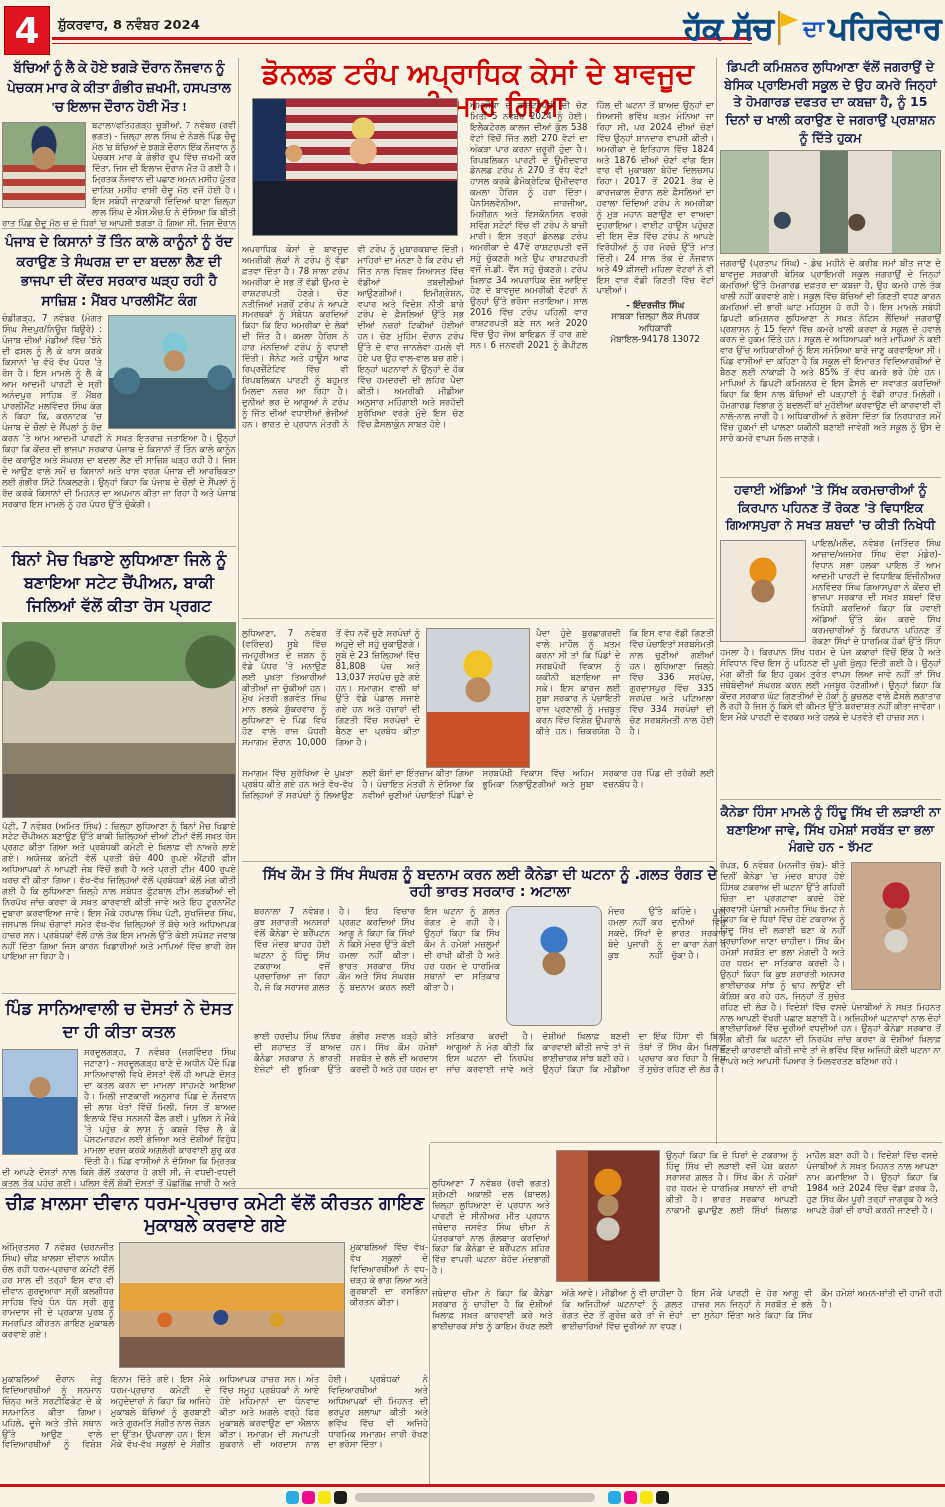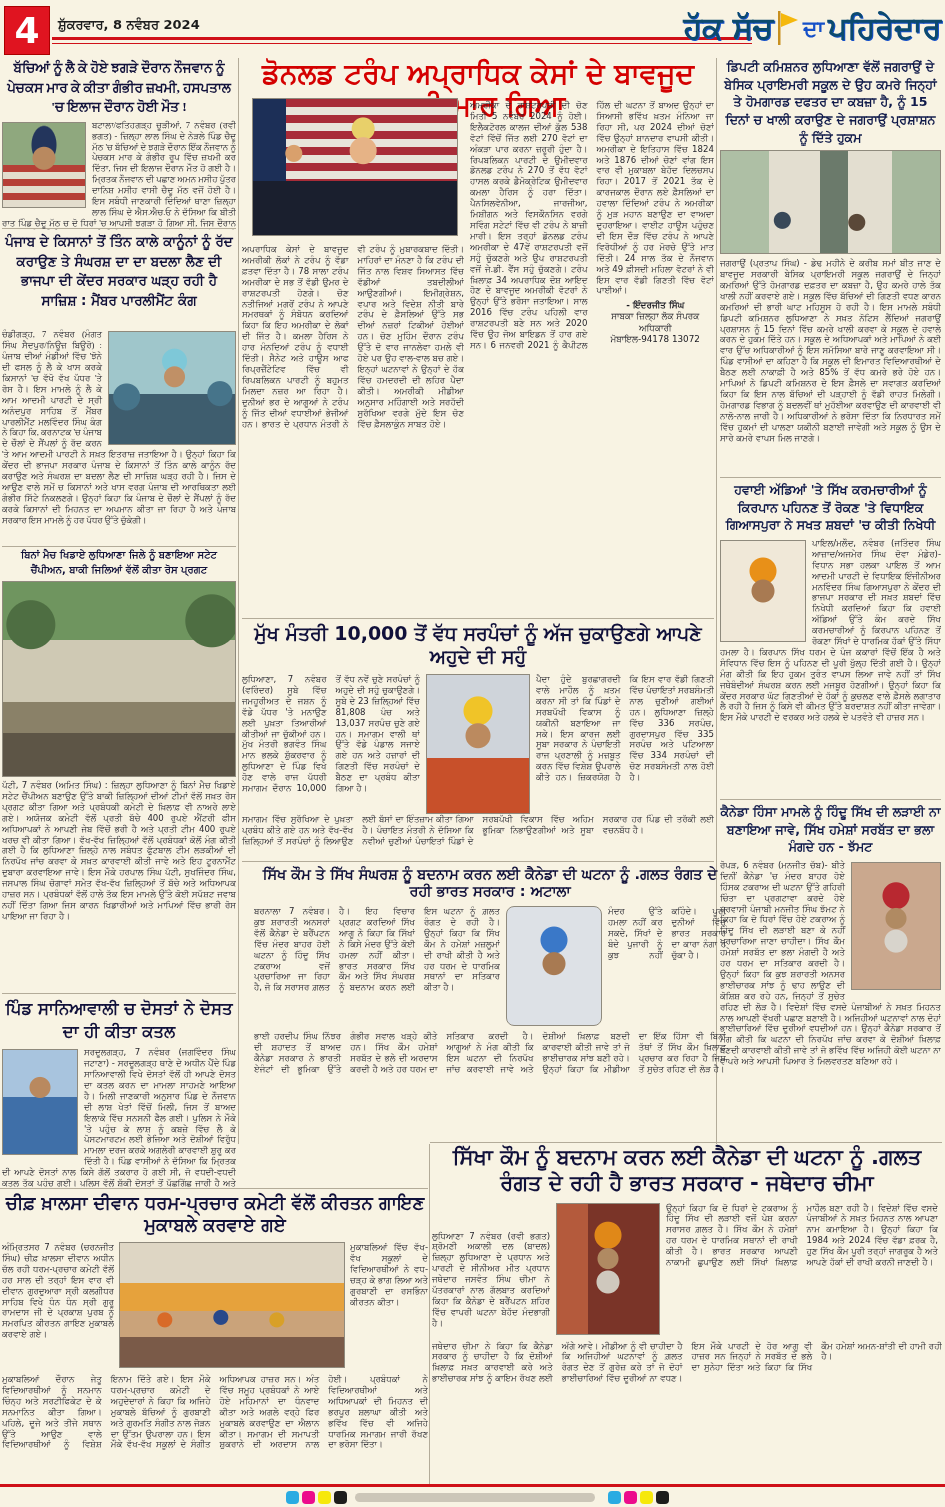--- a/index.html
+++ b/index.html
@@ -118,28 +118,28 @@
   <div class="abs" style="left:2px;top:58px;width:234px;font-family:Liberation Serif, serif;">
     <div class="hl" style="font-size:13.5px;line-height:1.45;">ਬੱਚਿਆਂ ਨੂੰ ਲੈ ਕੇ ਹੋਏ ਝਗੜੇ ਦੌਰਾਨ ਨੌਜਵਾਨ ਨੂੰ ਪੇਚਕਸ ਮਾਰ ਕੇ ਕੀਤਾ ਗੰਭੀਰ ਜ਼ਖਮੀ, ਹਸਪਤਾਲ 'ਚ ਇਲਾਜ ਦੌਰਾਨ ਹੋਈ ਮੌਤ !</div>
     <div class="bd" style="height:110px;margin-top:3px;">
       <div class="fl ph-stab" style="width:82px;height:84px;"></div>
       <span>ਬਟਾਲਾ/ਫਤਿਹਗੜ੍ਹ ਚੂੜੀਆਂ, 7 ਨਵੰਬਰ (ਰਵੀ ਭਗਤ) - ਜ਼ਿਲ੍ਹਾ ਲਾਲ ਸਿੰਘ ਦੇ ਨੇੜਲੇ ਪਿੰਡ ਚੈਦੂ ਮੱਠ 'ਚ ਬੱਚਿਆਂ ਦੇ ਝਗੜੇ ਦੌਰਾਨ ਇੱਕ ਨੌਜਵਾਨ ਨੂੰ ਪੇਚਕਸ ਮਾਰ ਕੇ ਗੰਭੀਰ ਰੂਪ ਵਿੱਚ ਜ਼ਖਮੀ ਕਰ ਦਿੱਤਾ, ਜਿਸ ਦੀ ਇਲਾਜ ਦੌਰਾਨ ਮੌਤ ਹੋ ਗਈ ਹੈ। ਮ੍ਰਿਤਕ ਨੌਜਵਾਨ ਦੀ ਪਛਾਣ ਅਮਨ ਮਸੀਹ ਪੁੱਤਰ ਦਾਨਿਸ਼ ਮਸੀਹ ਵਾਸੀ ਚੈਦੂ ਮੱਠ ਵਜੋਂ ਹੋਈ ਹੈ। ਇਸ ਸਬੰਧੀ ਜਾਣਕਾਰੀ ਦਿੰਦਿਆਂ ਥਾਣਾ ਜ਼ਿਲ੍ਹਾ ਲਾਲ ਸਿੰਘ ਦੇ ਐਸ.ਐਚ.ਓ ਨੇ ਦੱਸਿਆ ਕਿ ਬੀਤੀ ਰਾਤ ਪਿੰਡ ਚੈਦੂ ਮੱਠ ਚ ਦੋ ਧਿਰਾਂ 'ਚ ਆਪਸੀ ਝਗੜਾ ਹੋ ਗਿਆ ਸੀ, ਜਿਸ ਦੌਰਾਨ ਅਮਨ ਮਸੀਹ ਨੂੰ ਪੇਚਕਸ ਮਾਰ ਕੇ ਗੰਭੀਰ ਰੂਪ ਚ ਜ਼ਖਮੀ ਕਰ ਦਿੱਤਾ ਗਿਆ ਸੀ ਅਤੇ ਹਸਪਤਾਲ ਦੇ ਵਿੱਚ ਇਲਾਜ ਦੌਰਾਨ ਉਸ ਦੀ ਮੌਤ ਹੋ ਗਈ ਹੈ। ਉਹਨਾਂ ਦੱਸਿਆ ਕਿ ਮ੍ਰਿਤਕ ਨੌਜਵਾਨ ਦੀ ਲਾਸ਼ ਨੂੰ ਕਬਜ਼ੇ 'ਚ ਲੈ ਕੇ ਦੋਸ਼ੀਆਂ ਵਿਰੁੱਧ ਅਗਲੇਰੀ ਕਾਨੂੰਨੀ ਕਾਰਵਾਈ ਕੀਤੀ ਜਾ ਰਹੀ ਹੈ। ਮਿਲੀ ਜਾਣਕਾਰੀ ਮੁਤਾਬਕ ਝਗੜਾ ਬੱਚਿਆਂ ਨੂੰ ਲੈ ਕੇ ਸ਼ੁਰੂ ਹੋਇਆ ਸੀ ਜੋ ਗੰਭੀਰ ਰੂਪ ਧਾਰਨ ਕਰ ਗਿਆ।</span>
     </div>
   </div>
 
   <div class="abs" style="left:2px;top:232px;width:234px;">
     <div class="hl" style="font-size:13.5px;line-height:1.45;">ਪੰਜਾਬ ਦੇ ਕਿਸਾਨਾਂ ਤੋਂ ਤਿੰਨ ਕਾਲੇ ਕਾਨੂੰਨਾਂ ਨੂੰ ਰੱਦ ਕਰਾਉਣ ਤੇ ਸੰਘਰਸ਼ ਦਾ ਦਾ ਬਦਲਾ ਲੈਣ ਦੀ ਭਾਜਪਾ ਦੀ ਕੇਂਦਰ ਸਰਕਾਰ ਘੜ੍ਹ ਰਹੀ ਹੈ ਸਾਜ਼ਿਸ਼ : ਮੈਂਬਰ ਪਾਰਲੀਮੈਂਟ ਕੰਗ</div>
-    <div class="bd" style="height:250px;margin-top:19px;font-family:Liberation Serif, serif;">
+    <div class="bd" style="height:250px;margin-top:3px;">
       <div class="fr ph-kang" style="width:126px;height:112px;"></div>
       <span>ਚੰਡੀਗੜ੍ਹ, 7 ਨਵੰਬਰ (ਮੰਗਤ ਸਿੰਘ ਸੈਦਪੁਰ/ਨਿਊਜ਼ ਬਿਊਰੋ) : ਪੰਜਾਬ ਦੀਆਂ ਮੰਡੀਆਂ ਵਿੱਚ 'ਝੋਨੇ ਦੀ ਫਸਲ ਨੂੰ ਲੈ ਕੇ ਖਾਸ ਕਰਕੇ ਕਿਸਾਨਾਂ 'ਚ ਵੱਖੋ ਵੱਖ ਪੱਧਰ 'ਤੇ ਰੋਸ ਹੈ। ਇਸ ਮਾਮਲੇ ਨੂੰ ਲੈ ਕੇ ਆਮ ਆਦਮੀ ਪਾਰਟੀ ਦੇ ਸ੍ਰੀ ਅਨੰਦਪੁਰ ਸਾਹਿਬ ਤੋਂ ਮੈਂਬਰ ਪਾਰਲੀਮੈਂਟ ਮਲਵਿੰਦਰ ਸਿੰਘ ਕੰਗ ਨੇ ਕਿਹਾ ਕਿ, ਕਰਨਾਟਕ 'ਚ ਪੰਜਾਬ ਦੇ ਚੌਲਾਂ ਦੇ ਸੈਂਪਲਾਂ ਨੂੰ ਰੱਦ ਕਰਨ 'ਤੇ ਆਮ ਆਦਮੀ ਪਾਰਟੀ ਨੇ ਸਖ਼ਤ ਇਤਰਾਜ਼ ਜਤਾਇਆ ਹੈ। ਉਨ੍ਹਾਂ ਕਿਹਾ ਕਿ ਕੇਂਦਰ ਦੀ ਭਾਜਪਾ ਸਰਕਾਰ ਪੰਜਾਬ ਦੇ ਕਿਸਾਨਾਂ ਤੋਂ ਤਿੰਨ ਕਾਲੇ ਕਾਨੂੰਨ ਰੱਦ ਕਰਾਉਣ ਅਤੇ ਸੰਘਰਸ਼ ਦਾ ਬਦਲਾ ਲੈਣ ਦੀ ਸਾਜ਼ਿਸ਼ ਘੜ੍ਹ ਰਹੀ ਹੈ। ਜਿਸ ਦੇ ਆਉਣ ਵਾਲੇ ਸਮੇਂ ਚ ਕਿਸਾਨਾਂ ਅਤੇ ਖਾਸ ਵਰਗ ਪੰਜਾਬ ਦੀ ਆਰਥਿਕਤਾ ਲਈ ਗੰਭੀਰ ਸਿੱਟੇ ਨਿਕਲਣਗੇ। ਉਨ੍ਹਾਂ ਕਿਹਾ ਕਿ ਪੰਜਾਬ ਦੇ ਚੌਲਾਂ ਦੇ ਸੈਂਪਲਾਂ ਨੂੰ ਰੱਦ ਕਰਕੇ ਕਿਸਾਨਾਂ ਦੀ ਮਿਹਨਤ ਦਾ ਅਪਮਾਨ ਕੀਤਾ ਜਾ ਰਿਹਾ ਹੈ ਅਤੇ ਪੰਜਾਬ ਸਰਕਾਰ ਇਸ ਮਾਮਲੇ ਨੂੰ ਹਰ ਪੱਧਰ ਉੱਤੇ ਚੁੱਕੇਗੀ।</span>
     </div>
   </div>
 
   <div class="abs" style="left:2px;top:548px;width:234px;">
-    <div class="hl" style="font-size:10px;line-height:1.45;">ਬਿਨਾਂ ਮੈਚ ਖਿਡਾਏ ਲੁਧਿਆਣਾ ਜਿਲੇ ਨੂੰ ਬਣਾਇਆ ਸਟੇਟ ਚੈਂਪੀਅਨ, ਬਾਕੀ ਜਿਲਿਆਂ ਵੱਲੋਂ ਕੀਤਾ ਰੋਸ ਪ੍ਰਗਟ</div>
+    <div class="hl" style="font-size:16px;line-height:1.45;">ਬਿਨਾਂ ਮੈਚ ਖਿਡਾਏ ਲੁਧਿਆਣਾ ਜਿਲੇ ਨੂੰ ਬਣਾਇਆ ਸਟੇਟ ਚੈਂਪੀਅਨ, ਬਾਕੀ ਜਿਲਿਆਂ ਵੱਲੋਂ ਕੀਤਾ ਰੋਸ ਪ੍ਰਗਟ</div>
     <div class="ph ph-champ" style="position:relative;width:234px;height:196px;margin-top:4px;"></div>
     <div class="bd" style="height:198px;margin-top:3px;">ਪੱਟੀ, 7 ਨਵੰਬਰ (ਅਮਿਤ ਸਿੰਘ) : ਜ਼ਿਲ੍ਹਾ ਲੁਧਿਆਣਾ ਨੂੰ ਬਿਨਾਂ ਮੈਚ ਖਿਡਾਏ ਸਟੇਟ ਚੈਂਪੀਅਨ ਬਣਾਉਣ ਉੱਤੇ ਬਾਕੀ ਜ਼ਿਲ੍ਹਿਆਂ ਦੀਆਂ ਟੀਮਾਂ ਵੱਲੋਂ ਸਖ਼ਤ ਰੋਸ ਪ੍ਰਗਟ ਕੀਤਾ ਗਿਆ ਅਤੇ ਪ੍ਰਬੰਧਕੀ ਕਮੇਟੀ ਦੇ ਖ਼ਿਲਾਫ਼ ਵੀ ਨਾਅਰੇ ਲਾਏ ਗਏ। ਅਯੋਜਕ ਕਮੇਟੀ ਵੱਲੋਂ ਪ੍ਰਤੀ ਬੱਚੇ 400 ਰੁਪਏ ਐਂਟਰੀ ਫੀਸ ਅਧਿਆਪਕਾਂ ਨੇ ਆਪਣੀ ਜੇਬ ਵਿੱਚੋਂ ਭਰੀ ਹੈ ਅਤੇ ਪ੍ਰਤੀ ਟੀਮ 400 ਰੁਪਏ ਖਰਚ ਵੀ ਕੀਤਾ ਗਿਆ। ਵੱਖ-ਵੱਖ ਜ਼ਿਲ੍ਹਿਆਂ ਵੱਲੋਂ ਪ੍ਰਬੰਧਕਾਂ ਕੋਲੋਂ ਮੰਗ ਕੀਤੀ ਗਈ ਹੈ ਕਿ ਲੁਧਿਆਣਾ ਜ਼ਿਲ੍ਹੇ ਨਾਲ ਸਬੰਧਤ ਫੁੱਟਬਾਲ ਟੀਮ ਲੜਕੀਆਂ ਦੀ ਨਿਰਪੱਖ ਜਾਂਚ ਕਰਵਾ ਕੇ ਸਖ਼ਤ ਕਾਰਵਾਈ ਕੀਤੀ ਜਾਵੇ ਅਤੇ ਇਹ ਟੂਰਨਾਮੈਂਟ ਦੁਬਾਰਾ ਕਰਵਾਇਆ ਜਾਵੇ। ਇਸ ਮੌਕੇ ਹਰਪਾਲ ਸਿੰਘ ਪੱਟੀ, ਸੁਖਜਿੰਦਰ ਸਿੰਘ, ਜਸਪਾਲ ਸਿੰਘ ਚੋਗਾਵਾਂ ਸਮੇਤ ਵੱਖ-ਵੱਖ ਜ਼ਿਲ੍ਹਿਆਂ ਤੋਂ ਬੱਚੇ ਅਤੇ ਅਧਿਆਪਕ ਹਾਜ਼ਰ ਸਨ। ਪ੍ਰਬੰਧਕਾਂ ਵੱਲੋਂ ਹਾਲੇ ਤੱਕ ਇਸ ਮਾਮਲੇ ਉੱਤੇ ਕੋਈ ਸਪੱਸ਼ਟ ਜਵਾਬ ਨਹੀਂ ਦਿੱਤਾ ਗਿਆ ਜਿਸ ਕਾਰਨ ਖਿਡਾਰੀਆਂ ਅਤੇ ਮਾਪਿਆਂ ਵਿੱਚ ਭਾਰੀ ਰੋਸ ਪਾਇਆ ਜਾ ਰਿਹਾ ਹੈ।</div>
   </div>
 
   <div class="abs" style="left:2px;top:997px;width:234px;">
     <div class="hl" style="font-size:16.5px;line-height:1.4;">ਪਿੰਡ ਸਾਨਿਆਵਾਲੀ ਚ ਦੋਸਤਾਂ ਨੇ ਦੋਸਤ ਦਾ ਹੀ ਕੀਤਾ ਕਤਲ</div>
     <div class="bd" style="height:140px;margin-top:4px;">
       <div class="fl ph-murder" style="width:74px;height:104px;"></div>
       <span>ਸਰਦੂਲਗੜ੍ਹ, 7 ਨਵੰਬਰ (ਜਗਵਿੰਦਰ ਸਿੰਘ ਜਟਾਣਾ) - ਸਰਦੂਲਗੜ੍ਹ ਥਾਣੇ ਦੇ ਅਧੀਨ ਪੈਂਦੇ ਪਿੰਡ ਸਾਨਿਆਵਾਲੀ ਵਿਖੇ ਦੋਸਤਾਂ ਵੱਲੋਂ ਹੀ ਆਪਣੇ ਦੋਸਤ ਦਾ ਕਤਲ ਕਰਨ ਦਾ ਮਾਮਲਾ ਸਾਹਮਣੇ ਆਇਆ ਹੈ। ਮਿਲੀ ਜਾਣਕਾਰੀ ਅਨੁਸਾਰ ਪਿੰਡ ਦੇ ਨੌਜਵਾਨ ਦੀ ਲਾਸ਼ ਖੇਤਾਂ ਵਿੱਚੋਂ ਮਿਲੀ, ਜਿਸ ਤੋਂ ਬਾਅਦ ਇਲਾਕੇ ਵਿੱਚ ਸਨਸਨੀ ਫੈਲ ਗਈ। ਪੁਲਿਸ ਨੇ ਮੌਕੇ 'ਤੇ ਪਹੁੰਚ ਕੇ ਲਾਸ਼ ਨੂੰ ਕਬਜ਼ੇ ਵਿੱਚ ਲੈ ਕੇ ਪੋਸਟਮਾਰਟਮ ਲਈ ਭੇਜਿਆ ਅਤੇ ਦੋਸ਼ੀਆਂ ਵਿਰੁੱਧ ਮਾਮਲਾ ਦਰਜ ਕਰਕੇ ਅਗਲੇਰੀ ਕਾਰਵਾਈ ਸ਼ੁਰੂ ਕਰ ਦਿੱਤੀ ਹੈ। ਪਿੰਡ ਵਾਸੀਆਂ ਨੇ ਦੱਸਿਆ ਕਿ ਮ੍ਰਿਤਕ ਦੀ ਆਪਣੇ ਦੋਸਤਾਂ ਨਾਲ ਕਿਸੇ ਗੱਲੋਂ ਤਕਰਾਰ ਹੋ ਗਈ ਸੀ, ਜੋ ਵਧਦੀ-ਵਧਦੀ ਕਤਲ ਤੱਕ ਪਹੁੰਚ ਗਈ। ਪੁਲਿਸ ਵੱਲੋਂ ਸ਼ੱਕੀ ਦੋਸਤਾਂ ਤੋਂ ਪੁੱਛਗਿੱਛ ਜਾਰੀ ਹੈ ਅਤੇ ਜਲਦ ਹੀ ਮਾਮਲੇ ਦਾ ਖੁਲਾਸਾ ਕਰਨ ਦਾ ਦਾਅਵਾ ਕੀਤਾ ਗਿਆ ਹੈ।</span>
     </div>
@@ -163,41 +163,39 @@
       <span>ਅਮਰੀਕਾ ਦੇ ਰਾਸ਼ਟਰਪਤੀ ਦੀ ਚੋਣ ਮਿਤੀ 5 ਨਵੰਬਰ 2024 ਨੂੰ ਹੋਈ। ਇਲੈਕਟੋਰਲ ਕਾਲਜ ਦੀਆਂ ਕੁੱਲ 538 ਵੋਟਾਂ ਵਿੱਚੋਂ ਜਿੱਤ ਲਈ 270 ਵੋਟਾਂ ਦਾ ਅੰਕੜਾ ਪਾਰ ਕਰਨਾ ਜ਼ਰੂਰੀ ਹੁੰਦਾ ਹੈ। ਰਿਪਬਲਿਕਨ ਪਾਰਟੀ ਦੇ ਉਮੀਦਵਾਰ ਡੋਨਲਡ ਟਰੰਪ ਨੇ 270 ਤੋਂ ਵੱਧ ਵੋਟਾਂ ਹਾਸਲ ਕਰਕੇ ਡੈਮੋਕ੍ਰੇਟਿਕ ਉਮੀਦਵਾਰ ਕਮਲਾ ਹੈਰਿਸ ਨੂੰ ਹਰਾ ਦਿੱਤਾ। ਪੈਨਸਿਲਵੇਨੀਆ, ਜਾਰਜੀਆ, ਮਿਸ਼ੀਗਨ ਅਤੇ ਵਿਸਕੌਨਸਿਨ ਵਰਗੇ ਸਵਿੰਗ ਸਟੇਟਾਂ ਵਿੱਚ ਵੀ ਟਰੰਪ ਨੇ ਬਾਜ਼ੀ ਮਾਰੀ। ਇਸ ਤਰ੍ਹਾਂ ਡੋਨਲਡ ਟਰੰਪ ਅਮਰੀਕਾ ਦੇ 47ਵੇਂ ਰਾਸ਼ਟਰਪਤੀ ਵਜੋਂ ਸਹੁੰ ਚੁੱਕਣਗੇ ਅਤੇ ਉਪ ਰਾਸ਼ਟਰਪਤੀ ਵਜੋਂ ਜੇ.ਡੀ. ਵੈਂਸ ਸਹੁੰ ਚੁੱਕਣਗੇ। ਟਰੰਪ ਖ਼ਿਲਾਫ਼ 34 ਅਪਰਾਧਿਕ ਦੋਸ਼ ਆਇਦ ਹੋਣ ਦੇ ਬਾਵਜੂਦ ਅਮਰੀਕੀ ਵੋਟਰਾਂ ਨੇ ਉਨ੍ਹਾਂ ਉੱਤੇ ਭਰੋਸਾ ਜਤਾਇਆ। ਸਾਲ 2016 ਵਿੱਚ ਟਰੰਪ ਪਹਿਲੀ ਵਾਰ ਰਾਸ਼ਟਰਪਤੀ ਬਣੇ ਸਨ ਅਤੇ 2020 ਵਿੱਚ ਉਹ ਜੋਅ ਬਾਇਡਨ ਤੋਂ ਹਾਰ ਗਏ ਸਨ। 6 ਜਨਵਰੀ 2021 ਨੂੰ ਕੈਪੀਟਲ ਹਿੱਲ ਦੀ ਘਟਨਾ ਤੋਂ ਬਾਅਦ ਉਨ੍ਹਾਂ ਦਾ ਸਿਆਸੀ ਭਵਿੱਖ ਖ਼ਤਮ ਮੰਨਿਆ ਜਾ ਰਿਹਾ ਸੀ, ਪਰ 2024 ਦੀਆਂ ਚੋਣਾਂ ਵਿੱਚ ਉਨ੍ਹਾਂ ਸ਼ਾਨਦਾਰ ਵਾਪਸੀ ਕੀਤੀ। ਅਮਰੀਕਾ ਦੇ ਇਤਿਹਾਸ ਵਿੱਚ 1824 ਅਤੇ 1876 ਦੀਆਂ ਚੋਣਾਂ ਵਾਂਗ ਇਸ ਵਾਰ ਵੀ ਮੁਕਾਬਲਾ ਬੇਹੱਦ ਦਿਲਚਸਪ ਰਿਹਾ। 2017 ਤੋਂ 2021 ਤੱਕ ਦੇ ਕਾਰਜਕਾਲ ਦੌਰਾਨ ਲਏ ਫ਼ੈਸਲਿਆਂ ਦਾ ਹਵਾਲਾ ਦਿੰਦਿਆਂ ਟਰੰਪ ਨੇ ਅਮਰੀਕਾ ਨੂੰ ਮੁੜ ਮਹਾਨ ਬਣਾਉਣ ਦਾ ਵਾਅਦਾ ਦੁਹਰਾਇਆ। ਵਾਈਟ ਹਾਊਸ ਪਹੁੰਚਣ ਦੀ ਇਸ ਦੌੜ ਵਿੱਚ ਟਰੰਪ ਨੇ ਆਪਣੇ ਵਿਰੋਧੀਆਂ ਨੂੰ ਹਰ ਮੋਰਚੇ ਉੱਤੇ ਮਾਤ ਦਿੱਤੀ। 24 ਸਾਲ ਤੱਕ ਦੇ ਨੌਜਵਾਨ ਅਤੇ 49 ਫ਼ੀਸਦੀ ਮਹਿਲਾ ਵੋਟਰਾਂ ਨੇ ਵੀ ਇਸ ਵਾਰ ਵੱਡੀ ਗਿਣਤੀ ਵਿੱਚ ਵੋਟਾਂ ਪਾਈਆਂ।</span>
       <div class="byline">
         <div class="nm">- ਇੰਦਰਜੀਤ ਸਿੰਘ</div>
         <div>ਸਾਬਕਾ ਜ਼ਿਲ੍ਹਾ ਲੋਕ ਸੰਪਰਕ ਅਧਿਕਾਰੀ</div>
         <div>ਮੋਬਾਇਲ-94178 13072</div>
       </div>
     </div>
   </div>
 
   <div class="abs" style="left:242px;top:622px;width:472px;">
-    <div class="hl" style="font-size:19px;">ਮੁੱਖ ਮੰਤਰੀ 10,000 ਤੋਂ ਵੱਧ ਸਰਪੰਚਾਂ ਨੂੰ ਅੱਜ ਚੁਕਾਉਣਗੇ ਆਪਣੇ ਅਹੁਦੇ ਦੀ ਸਹੁੰ</div>
     <div style="display:flex;gap:6px;margin-top:6px;height:140px;">
       <div class="bd c2" style="width:178px;height:140px;">ਲੁਧਿਆਣਾ, 7 ਨਵੰਬਰ (ਵਰਿੰਦਰ) ਸੂਬੇ ਵਿੱਚ ਜਮਹੂਰੀਅਤ ਦੇ ਜਸ਼ਨ ਨੂੰ ਵੱਡੇ ਪੱਧਰ 'ਤੇ ਮਨਾਉਣ ਲਈ ਪੁਖ਼ਤਾ ਤਿਆਰੀਆਂ ਕੀਤੀਆਂ ਜਾ ਚੁੱਕੀਆਂ ਹਨ। ਮੁੱਖ ਮੰਤਰੀ ਭਗਵੰਤ ਸਿੰਘ ਮਾਨ ਭਲਕੇ ਸ਼ੁੱਕਰਵਾਰ ਨੂੰ ਲੁਧਿਆਣਾ ਦੇ ਪਿੰਡ ਵਿਖੇ ਹੋਣ ਵਾਲੇ ਰਾਜ ਪੱਧਰੀ ਸਮਾਗਮ ਦੌਰਾਨ 10,000 ਤੋਂ ਵੱਧ ਨਵੇਂ ਚੁਣੇ ਸਰਪੰਚਾਂ ਨੂੰ ਅਹੁਦੇ ਦੀ ਸਹੁੰ ਚੁਕਾਉਣਗੇ। ਸੂਬੇ ਦੇ 23 ਜ਼ਿਲ੍ਹਿਆਂ ਵਿੱਚ 81,808 ਪੰਚ ਅਤੇ 13,037 ਸਰਪੰਚ ਚੁਣੇ ਗਏ ਹਨ। ਸਮਾਗਮ ਵਾਲੀ ਥਾਂ ਉੱਤੇ ਵੱਡੇ ਪੰਡਾਲ ਸਜਾਏ ਗਏ ਹਨ ਅਤੇ ਹਜ਼ਾਰਾਂ ਦੀ ਗਿਣਤੀ ਵਿੱਚ ਸਰਪੰਚਾਂ ਦੇ ਬੈਠਣ ਦਾ ਪ੍ਰਬੰਧ ਕੀਤਾ ਗਿਆ ਹੈ।</div>
       <div class="ph ph-mann" style="position:relative;width:104px;height:140px;flex:none;"></div>
       <div class="bd c2" style="width:178px;height:140px;">ਪੈਦਾ ਹੁੰਦੇ ਬੁਰਛਾਗਰਦੀ ਵਾਲੇ ਮਾਹੌਲ ਨੂੰ ਖ਼ਤਮ ਕਰਨਾ ਸੀ ਤਾਂ ਕਿ ਪਿੰਡਾਂ ਦੇ ਸਰਬਪੱਖੀ ਵਿਕਾਸ ਨੂੰ ਯਕੀਨੀ ਬਣਾਇਆ ਜਾ ਸਕੇ। ਇਸ ਕਾਰਜ ਲਈ ਸੂਬਾ ਸਰਕਾਰ ਨੇ ਪੰਚਾਇਤੀ ਰਾਜ ਪ੍ਰਣਾਲੀ ਨੂੰ ਮਜ਼ਬੂਤ ਕਰਨ ਵਿੱਚ ਵਿਸ਼ੇਸ਼ ਉਪਰਾਲੇ ਕੀਤੇ ਹਨ। ਜ਼ਿਕਰਯੋਗ ਹੈ ਕਿ ਇਸ ਵਾਰ ਵੱਡੀ ਗਿਣਤੀ ਵਿੱਚ ਪੰਚਾਇਤਾਂ ਸਰਬਸੰਮਤੀ ਨਾਲ ਚੁਣੀਆਂ ਗਈਆਂ ਹਨ। ਲੁਧਿਆਣਾ ਜ਼ਿਲ੍ਹੇ ਵਿੱਚ 336 ਸਰਪੰਚ, ਗੁਰਦਾਸਪੁਰ ਵਿੱਚ 335 ਸਰਪੰਚ ਅਤੇ ਪਟਿਆਲਾ ਵਿੱਚ 334 ਸਰਪੰਚਾਂ ਦੀ ਚੋਣ ਸਰਬਸੰਮਤੀ ਨਾਲ ਹੋਈ ਹੈ।</div>
     </div>
     <div class="bd c4" style="height:58px;">ਸਮਾਗਮ ਵਿੱਚ ਸੁਰੱਖਿਆ ਦੇ ਪੁਖ਼ਤਾ ਪ੍ਰਬੰਧ ਕੀਤੇ ਗਏ ਹਨ ਅਤੇ ਵੱਖ-ਵੱਖ ਜ਼ਿਲ੍ਹਿਆਂ ਤੋਂ ਸਰਪੰਚਾਂ ਨੂੰ ਲਿਆਉਣ ਲਈ ਬੱਸਾਂ ਦਾ ਇੰਤਜ਼ਾਮ ਕੀਤਾ ਗਿਆ ਹੈ। ਪੰਚਾਇਤ ਮੰਤਰੀ ਨੇ ਦੱਸਿਆ ਕਿ ਨਵੀਆਂ ਚੁਣੀਆਂ ਪੰਚਾਇਤਾਂ ਪਿੰਡਾਂ ਦੇ ਸਰਬਪੱਖੀ ਵਿਕਾਸ ਵਿੱਚ ਅਹਿਮ ਭੂਮਿਕਾ ਨਿਭਾਉਣਗੀਆਂ ਅਤੇ ਸੂਬਾ ਸਰਕਾਰ ਹਰ ਪਿੰਡ ਦੀ ਤਰੱਕੀ ਲਈ ਵਚਨਬੱਧ ਹੈ।</div>
   </div>
 
   <div class="abs" style="left:254px;top:866px;width:472px;">
     <div class="hl" style="font-size:14.5px;">ਸਿੱਖ ਕੌਮ ਤੇ ਸਿੱਖ ਸੰਘਰਸ਼ ਨੂੰ ਬਦਨਾਮ ਕਰਨ ਲਈ ਕੈਨੇਡਾ ਦੀ ਘਟਨਾ ਨੂੰ .ਗਲਤ ਰੰਗਤ ਦੇ ਰਹੀ ਭਾਰਤ ਸਰਕਾਰ : ਅਟਾਲਾ</div>
     <div style="display:flex;gap:6px;margin-top:6px;height:120px;">
       <div class="bd c3" style="width:246px;height:120px;">ਬਰਨਾਲਾ 7 ਨਵੰਬਰ। ਕੁਝ ਸ਼ਰਾਰਤੀ ਅਨਸਰਾਂ ਵੱਲੋਂ ਕੈਨੇਡਾ ਦੇ ਬਰੈਂਪਟਨ ਵਿੱਚ ਮੰਦਰ ਬਾਹਰ ਹੋਈ ਘਟਨਾ ਨੂੰ ਹਿੰਦੂ ਸਿੱਖ ਟਕਰਾਅ ਵਜੋਂ ਪ੍ਰਚਾਰਿਆ ਜਾ ਰਿਹਾ ਹੈ, ਜੋ ਕਿ ਸਰਾਸਰ ਗ਼ਲਤ ਹੈ। ਇਹ ਵਿਚਾਰ ਪ੍ਰਗਟ ਕਰਦਿਆਂ ਸਿੱਖ ਆਗੂ ਨੇ ਕਿਹਾ ਕਿ ਸਿੱਖਾਂ ਨੇ ਕਿਸੇ ਮੰਦਰ ਉੱਤੇ ਕੋਈ ਹਮਲਾ ਨਹੀਂ ਕੀਤਾ। ਭਾਰਤ ਸਰਕਾਰ ਸਿੱਖ ਕੌਮ ਅਤੇ ਸਿੱਖ ਸੰਘਰਸ਼ ਨੂੰ ਬਦਨਾਮ ਕਰਨ ਲਈ ਇਸ ਘਟਨਾ ਨੂੰ ਗ਼ਲਤ ਰੰਗਤ ਦੇ ਰਹੀ ਹੈ। ਉਨ੍ਹਾਂ ਕਿਹਾ ਕਿ ਸਿੱਖ ਕੌਮ ਨੇ ਹਮੇਸ਼ਾਂ ਮਜ਼ਲੂਮਾਂ ਦੀ ਰਾਖੀ ਕੀਤੀ ਹੈ ਅਤੇ ਹਰ ਧਰਮ ਦੇ ਧਾਰਮਿਕ ਸਥਾਨਾਂ ਦਾ ਸਤਿਕਾਰ ਕੀਤਾ ਹੈ।</div>
       <div class="ph ph-atala" style="position:relative;width:96px;height:120px;flex:none;border-radius:8px;"></div>
       <div class="bd c2" style="width:118px;height:120px;">ਮੰਦਰ ਉੱਤੇ ਹਮਲਾ ਨਹੀਂ ਕਰ ਸਕਦੇ, ਸਿੱਖਾਂ ਦੇ ਬੰਦੇ ਪੁਜਾਰੀ ਨੂੰ ਕੁਝ ਨਹੀਂ ਕਹਿੰਦੇ। ਪੂਰੀ ਦੁਨੀਆਂ ਵਿੱਚ ਭਾਰਤ ਸਰਕਾਰ ਦਾ ਕਾਰਾ ਨੰਗਾ ਹੋ ਚੁੱਕਾ ਹੈ।</div>
     </div>
     <div class="bd c5" style="height:122px;margin-top:5px;">ਭਾਈ ਹਰਦੀਪ ਸਿੰਘ ਨਿੱਝਰ ਦੀ ਸ਼ਹਾਦਤ ਤੋਂ ਬਾਅਦ ਕੈਨੇਡਾ ਸਰਕਾਰ ਨੇ ਭਾਰਤੀ ਏਜੰਟਾਂ ਦੀ ਭੂਮਿਕਾ ਉੱਤੇ ਗੰਭੀਰ ਸਵਾਲ ਖੜ੍ਹੇ ਕੀਤੇ ਹਨ। ਸਿੱਖ ਕੌਮ ਹਮੇਸ਼ਾਂ ਸਰਬੱਤ ਦੇ ਭਲੇ ਦੀ ਅਰਦਾਸ ਕਰਦੀ ਹੈ ਅਤੇ ਹਰ ਧਰਮ ਦਾ ਸਤਿਕਾਰ ਕਰਦੀ ਹੈ। ਆਗੂਆਂ ਨੇ ਮੰਗ ਕੀਤੀ ਕਿ ਇਸ ਘਟਨਾ ਦੀ ਨਿਰਪੱਖ ਜਾਂਚ ਕਰਵਾਈ ਜਾਵੇ ਅਤੇ ਦੋਸ਼ੀਆਂ ਖ਼ਿਲਾਫ਼ ਬਣਦੀ ਕਾਰਵਾਈ ਕੀਤੀ ਜਾਵੇ ਤਾਂ ਜੋ ਭਾਈਚਾਰਕ ਸਾਂਝ ਬਣੀ ਰਹੇ। ਉਨ੍ਹਾਂ ਕਿਹਾ ਕਿ ਮੀਡੀਆ ਦਾ ਇੱਕ ਹਿੱਸਾ ਵੀ ਬਿਨਾਂ ਤੱਥਾਂ ਤੋਂ ਸਿੱਖ ਕੌਮ ਖ਼ਿਲਾਫ਼ ਪ੍ਰਚਾਰ ਕਰ ਰਿਹਾ ਹੈ ਜਿਸ ਤੋਂ ਸੁਚੇਤ ਰਹਿਣ ਦੀ ਲੋੜ ਹੈ।</div>
   </div>
 
   <div class="abs" style="left:432px;top:1144px;width:510px;">
-    <div class="hl" style="font-size:21px;line-height:1.25;">ਸਿੱਖਾ ਕੌਮ ਨੂੰ ਬਦਨਾਮ ਕਰਨ ਲਈ ਕੈਨੇਡਾ ਦੀ ਘਟਨਾ ਨੂੰ .ਗਲਤ ਰੰਗਤ ਦੇ ਰਹੀ ਹੈ ਭਾਰਤ ਸਰਕਾਰ - ਜਥੇਦਾਰ ਚੀਮਾ</div>
     <div style="display:flex;gap:6px;margin-top:6px;height:132px;">
       <div class="bd" style="width:118px;height:132px;margin-top:28px;">ਲੁਧਿਆਣਾ 7 ਨਵੰਬਰ (ਰਵੀ ਭਗਤ) ਸ਼੍ਰੋਮਣੀ ਅਕਾਲੀ ਦਲ (ਬਾਦਲ) ਜ਼ਿਲ੍ਹਾ ਲੁਧਿਆਣਾ ਦੇ ਪ੍ਰਧਾਨ ਅਤੇ ਪਾਰਟੀ ਦੇ ਸੀਨੀਅਰ ਮੀਤ ਪ੍ਰਧਾਨ ਜਥੇਦਾਰ ਜਸਵੰਤ ਸਿੰਘ ਚੀਮਾ ਨੇ ਪੱਤਰਕਾਰਾਂ ਨਾਲ ਗੱਲਬਾਤ ਕਰਦਿਆਂ ਕਿਹਾ ਕਿ ਕੈਨੇਡਾ ਦੇ ਬਰੈਂਪਟਨ ਸ਼ਹਿਰ ਵਿੱਚ ਵਾਪਰੀ ਘਟਨਾ ਬੇਹੱਦ ਮੰਦਭਾਗੀ ਹੈ।</div>
       <div class="ph ph-cheema" style="position:relative;width:104px;height:132px;flex:none;"></div>
       <div class="bd c2" style="width:272px;height:132px;">ਉਨ੍ਹਾਂ ਕਿਹਾ ਕਿ ਦੋ ਧਿਰਾਂ ਦੇ ਟਕਰਾਅ ਨੂੰ ਹਿੰਦੂ ਸਿੱਖ ਦੀ ਲੜਾਈ ਵਜੋਂ ਪੇਸ਼ ਕਰਨਾ ਸਰਾਸਰ ਗ਼ਲਤ ਹੈ। ਸਿੱਖ ਕੌਮ ਨੇ ਹਮੇਸ਼ਾਂ ਹਰ ਧਰਮ ਦੇ ਧਾਰਮਿਕ ਸਥਾਨਾਂ ਦੀ ਰਾਖੀ ਕੀਤੀ ਹੈ। ਭਾਰਤ ਸਰਕਾਰ ਆਪਣੀ ਨਾਕਾਮੀ ਛੁਪਾਉਣ ਲਈ ਸਿੱਖਾਂ ਖ਼ਿਲਾਫ਼ ਮਾਹੌਲ ਬਣਾ ਰਹੀ ਹੈ। ਵਿਦੇਸ਼ਾਂ ਵਿੱਚ ਵਸਦੇ ਪੰਜਾਬੀਆਂ ਨੇ ਸਖ਼ਤ ਮਿਹਨਤ ਨਾਲ ਆਪਣਾ ਨਾਮ ਕਮਾਇਆ ਹੈ। ਉਨ੍ਹਾਂ ਕਿਹਾ ਕਿ 1984 ਅਤੇ 2024 ਵਿੱਚ ਵੱਡਾ ਫ਼ਰਕ ਹੈ, ਹੁਣ ਸਿੱਖ ਕੌਮ ਪੂਰੀ ਤਰ੍ਹਾਂ ਜਾਗਰੂਕ ਹੈ ਅਤੇ ਆਪਣੇ ਹੱਕਾਂ ਦੀ ਰਾਖੀ ਕਰਨੀ ਜਾਣਦੀ ਹੈ।</div>
     </div>
     <div class="bd c4" style="height:144px;margin-top:6px;">ਜਥੇਦਾਰ ਚੀਮਾ ਨੇ ਕਿਹਾ ਕਿ ਕੈਨੇਡਾ ਸਰਕਾਰ ਨੂੰ ਚਾਹੀਦਾ ਹੈ ਕਿ ਦੋਸ਼ੀਆਂ ਖ਼ਿਲਾਫ਼ ਸਖ਼ਤ ਕਾਰਵਾਈ ਕਰੇ ਅਤੇ ਭਾਈਚਾਰਕ ਸਾਂਝ ਨੂੰ ਕਾਇਮ ਰੱਖਣ ਲਈ ਅੱਗੇ ਆਵੇ। ਮੀਡੀਆ ਨੂੰ ਵੀ ਚਾਹੀਦਾ ਹੈ ਕਿ ਅਜਿਹੀਆਂ ਘਟਨਾਵਾਂ ਨੂੰ ਗ਼ਲਤ ਰੰਗਤ ਦੇਣ ਤੋਂ ਗੁਰੇਜ਼ ਕਰੇ ਤਾਂ ਜੋ ਦੋਹਾਂ ਭਾਈਚਾਰਿਆਂ ਵਿੱਚ ਦੂਰੀਆਂ ਨਾ ਵਧਣ। ਇਸ ਮੌਕੇ ਪਾਰਟੀ ਦੇ ਹੋਰ ਆਗੂ ਵੀ ਹਾਜ਼ਰ ਸਨ ਜਿਨ੍ਹਾਂ ਨੇ ਸਰਬੱਤ ਦੇ ਭਲੇ ਦਾ ਸੁਨੇਹਾ ਦਿੱਤਾ ਅਤੇ ਕਿਹਾ ਕਿ ਸਿੱਖ ਕੌਮ ਹਮੇਸ਼ਾਂ ਅਮਨ-ਸ਼ਾਂਤੀ ਦੀ ਹਾਮੀ ਰਹੀ ਹੈ।</div>
   </div>
 
   <div class="abs" style="left:720px;top:58px;width:221px;">
     <div class="hl" style="font-size:12.6px;line-height:1.4;color:#101a4a;">ਡਿਪਟੀ ਕਮਿਸ਼ਨਰ ਲੁਧਿਆਣਾ ਵੱਲੋਂ ਜਗਰਾਉਂ ਦੇ ਬੇਸਿਕ ਪ੍ਰਾਇਮਰੀ ਸਕੂਲ ਦੇ ਉਹ ਕਮਰੇ ਜਿਨ੍ਹਾਂ ਤੇ ਹੋਮਗਾਰਡ ਦਫਤਰ ਦਾ ਕਬਜ਼ਾ ਹੈ, ਨੂੰ 15 ਦਿਨਾਂ ਚ ਖਾਲੀ ਕਰਾਉਣ ਦੇ ਜਗਰਾਉਂ ਪ੍ਰਸ਼ਾਸ਼ਨ ਨੂੰ ਦਿੱਤੇ ਹੁਕਮ</div>

